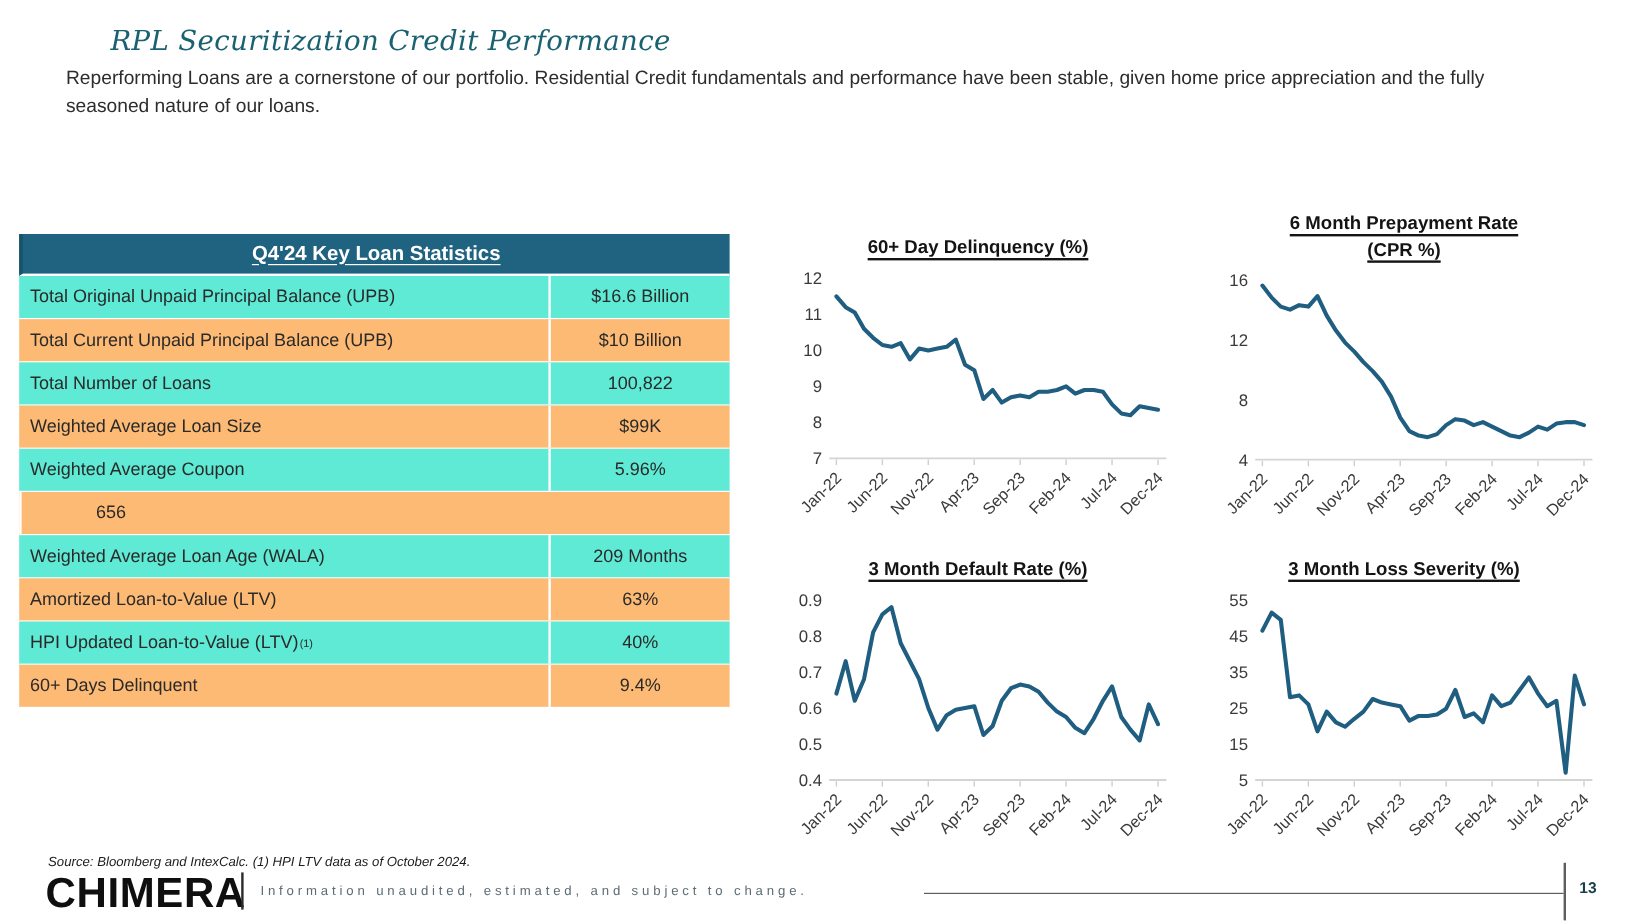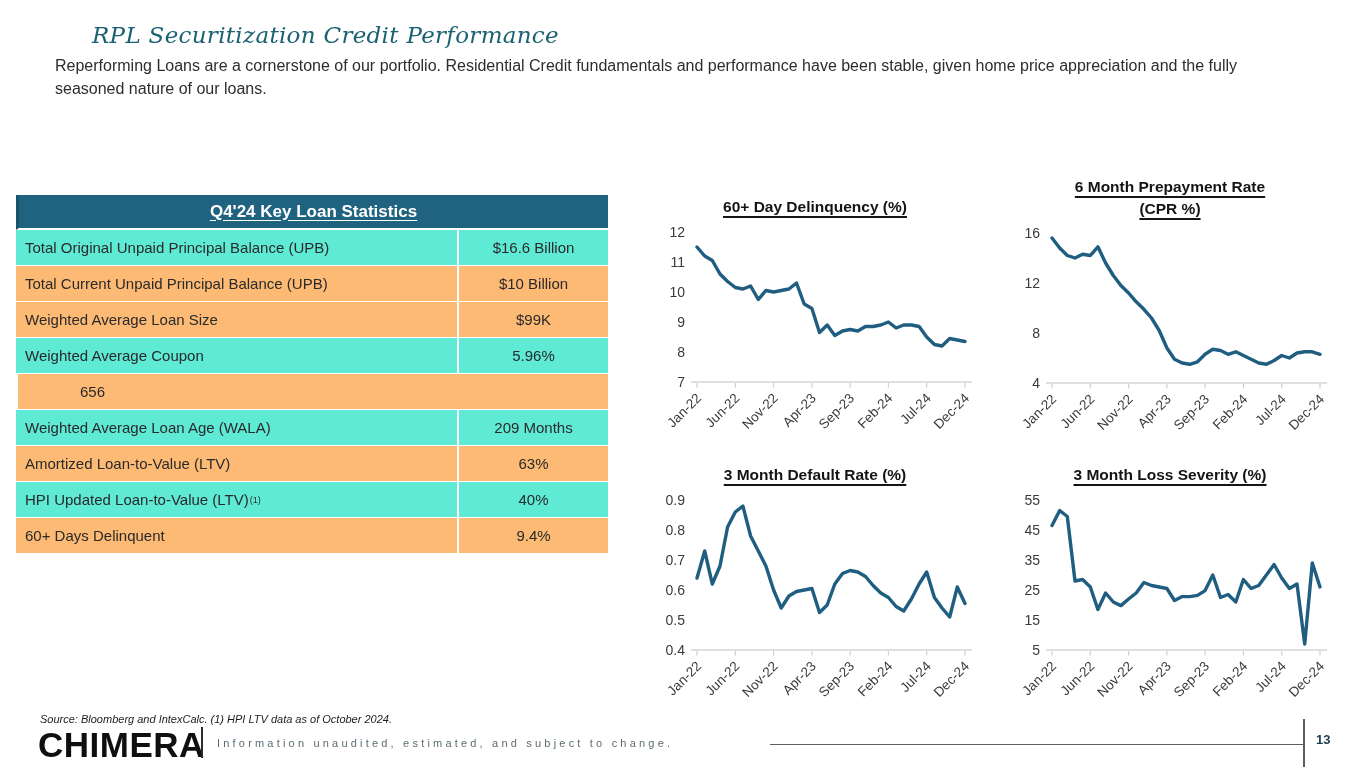--- a/index.html
+++ b/index.html
@@ -85,20 +85,24 @@
     </div>
     <div>
         <div class="trow dark">
           <div class="tlabel">Total Original Unpaid Principal Balance (UPB)</div>
           <div class="tvalue">$16.6 Billion</div>
         </div>
         <div class="trow light">
           <div class="tlabel">Total Current Unpaid Principal Balance (UPB)</div>
           <div class="tvalue">$10 Billion</div>
         </div>
+        <div class="trow dark">
+          <div class="tlabel">Total Number of Loans</div>
+          <div class="tvalue">100,822</div>
+        </div>
         <div class="trow light">
           <div class="tlabel">Weighted Average Loan Size</div>
           <div class="tvalue">$99K</div>
         </div>
         <div class="trow dark">
           <div class="tlabel">Weighted Average Coupon</div>
           <div class="tvalue">5.96%</div>
         </div>
         <div class="trow light">
           <div class="tvalue">656</div>

